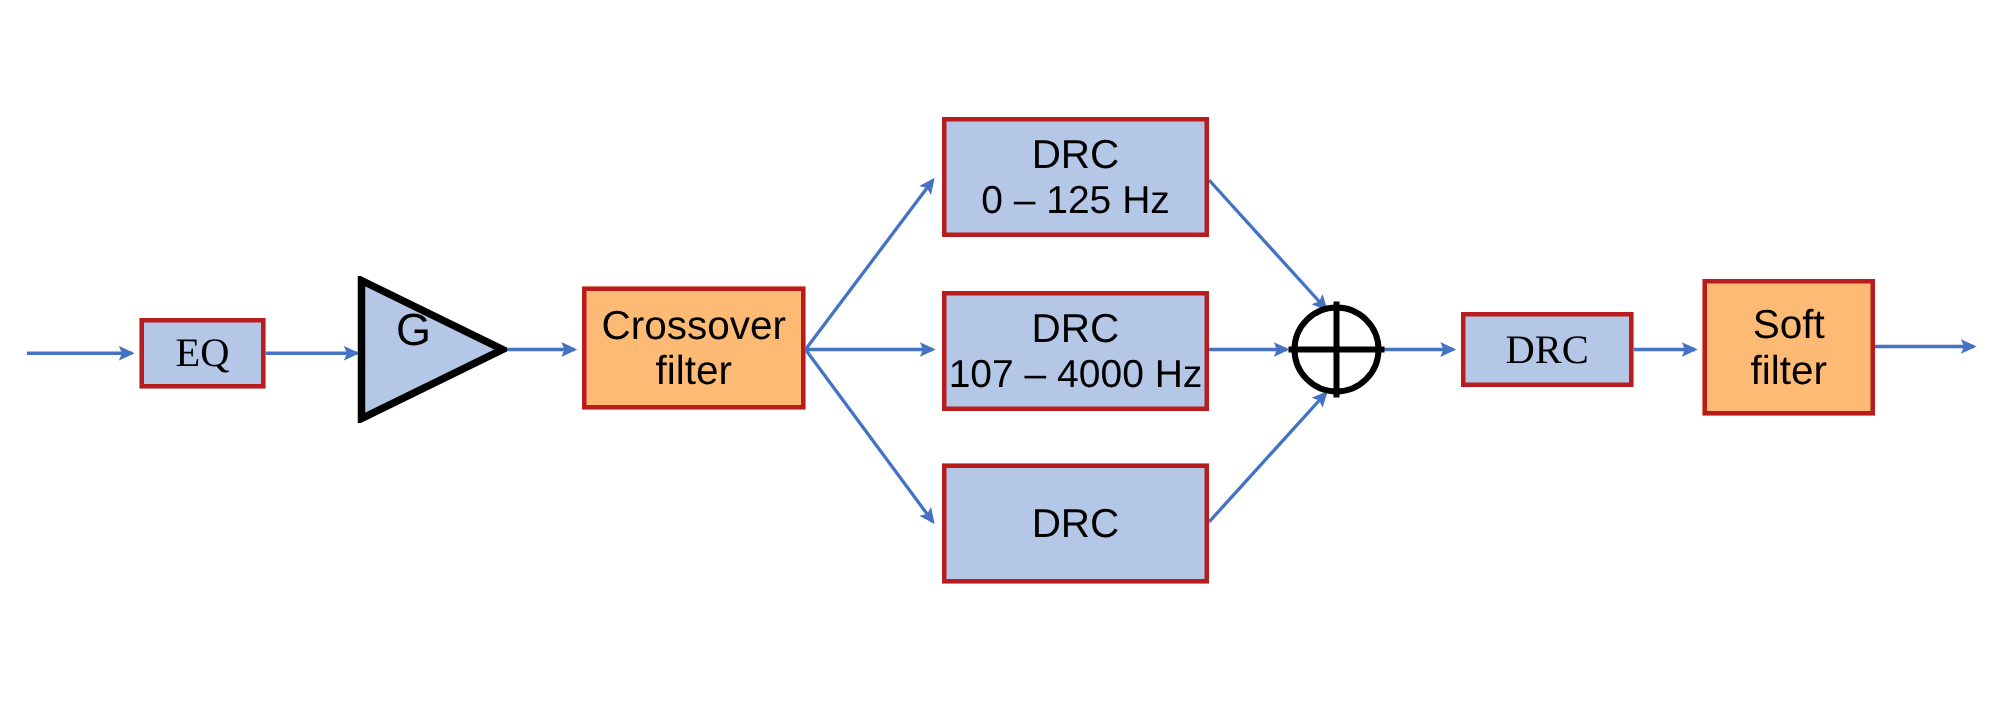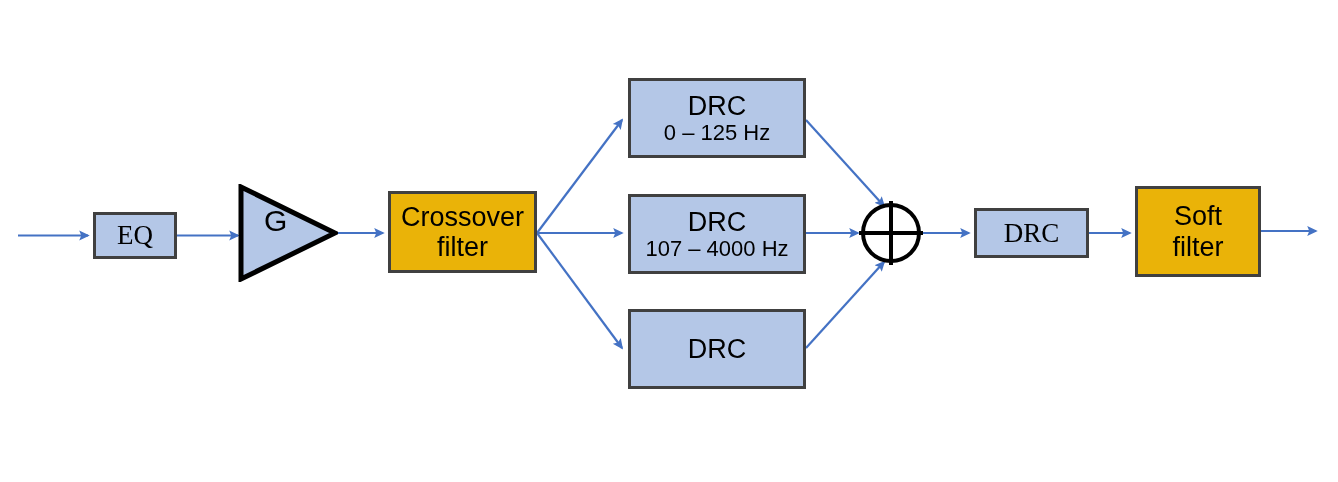--- a/index.html
+++ b/index.html
@@ -29,33 +29,33 @@
     box-sizing: border-box;
     display: flex;
     align-items: center;
     justify-content: center;
     text-align: center;
     color: #000000;
     line-height: 1.12;
     z-index: 3;
   }
   .node.boxed {
-    border: 3px solid #404040;
+    border: 3px solid #b91c1c;
   }
   .fill-blue { background: #b4c7e7; }
-  .fill-white { background: #eab308; }
+  .fill-white { background: #fdba74; }
 
   .label-stack {
     display: flex;
     flex-direction: column;
     align-items: center;
     justify-content: center;
   }
   .line-main { font-size: 27px; }
-  .line-sub  { font-size: 22px; text-align: right; }
+  .line-sub  { font-size: 26px; text-align: right; }
   .single-27 { font-size: 27px; font-family: Liberation Serif, serif; }
 
   
   #gain-triangle {
     position: absolute;
     z-index: 3;
   }
   #gain-triangle .g-label {
     position: absolute;
     left: 26px;
@@ -145,20 +145,20 @@
       <circle cx="36" cy="36" r="28" fill="#ffffff" stroke="#000000" stroke-width="4"></circle>
       <line x1="36" y1="4" x2="36" y2="68" stroke="#000000" stroke-width="4"></line>
       <line x1="4" y1="36" x2="68" y2="36" stroke="#000000" stroke-width="4"></line>
     </svg>
   </div>
 
   <div class="node boxed fill-blue" id="drc-master-block" style="left:974px; top:208px; width:115px; height:50px;">
     <span class="single-27">DRC</span>
   </div>
 
-  <div class="node boxed fill-white" id="soft-clipper-block" style="left:1135px; top:186px; width:126px; height:91px;">
+  <div class="node boxed fill-white" id="soft-clipper-block" style="left:1135px; top:186px; width:115px; height:91px;">
     <span class="label-stack">
       <span class="line-main">Soft</span>
       <span class="line-main">filter</span>
     </span>
   </div>
 
 </div>
 
 </body></html>

